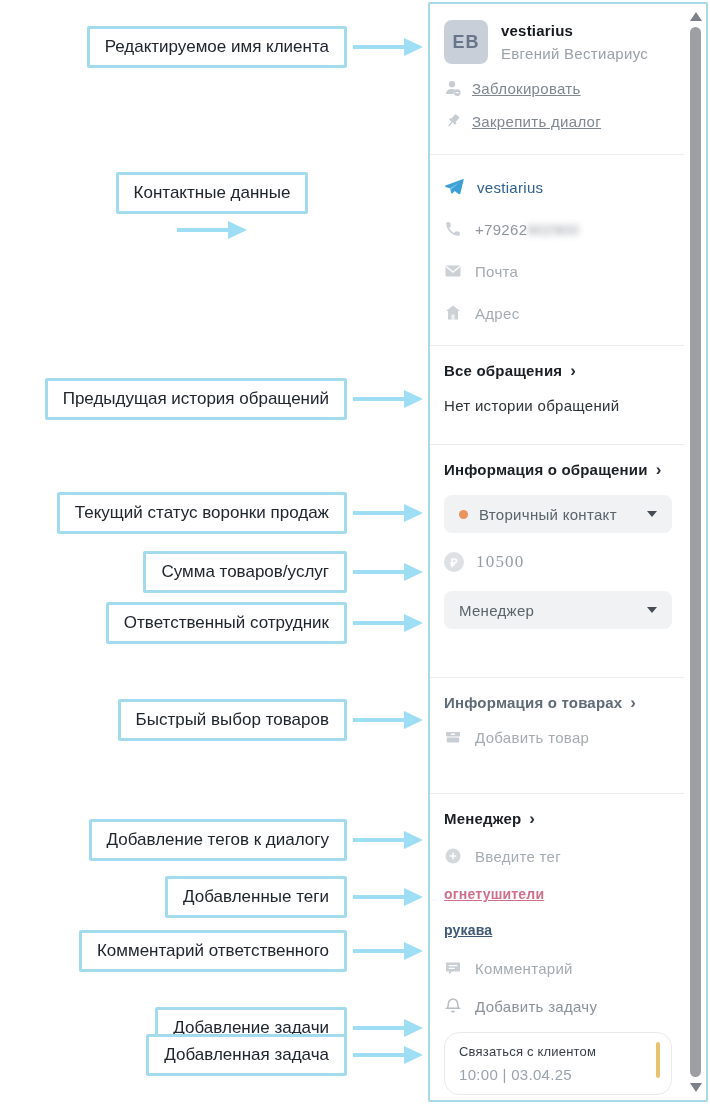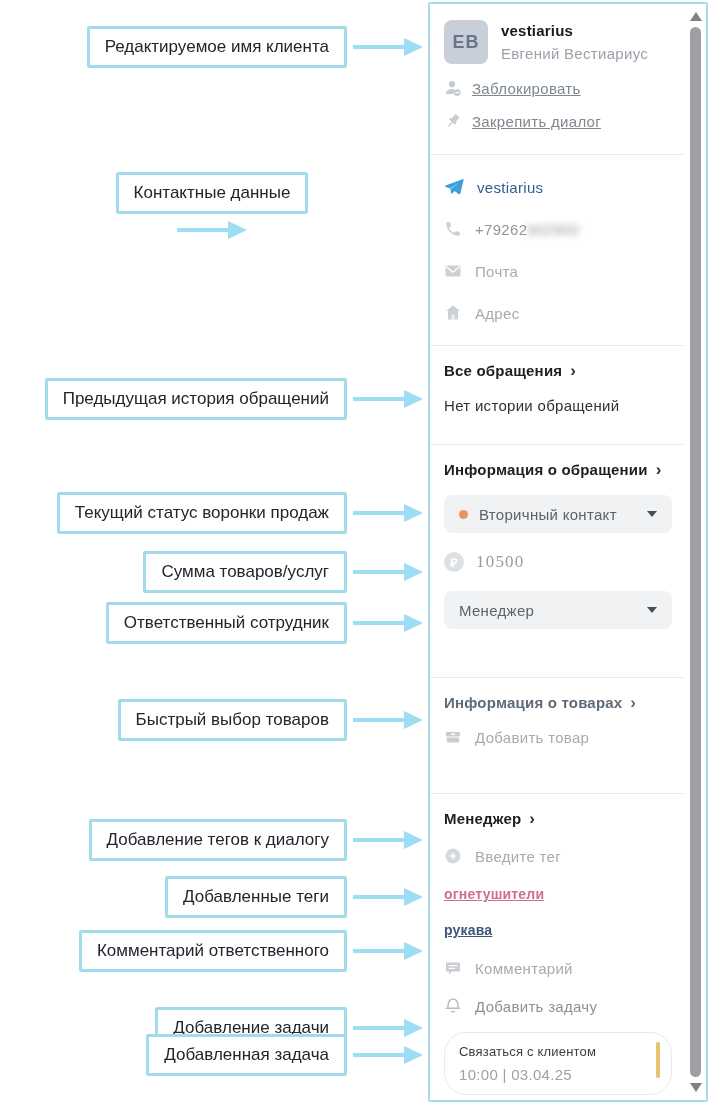--- a/index.html
+++ b/index.html
@@ -69,21 +69,21 @@
   .price { font-size:17px; color:#959da4; letter-spacing:1.2px;font-family:Liberation Serif, serif; }
 
   .icon-row { display:flex; align-items:center; gap:13px; margin-top:17px; }
   .icon-row .lbl { font-size:15px; letter-spacing:.3px; }
 
   .tags-row { display:flex; gap:20px; margin-top:21px;flex-direction:column; }
   .tag { font-size:14px; font-weight:700; text-decoration:underline; letter-spacing:.2px; cursor:pointer; }
   .tag-pink { color:#cf6f8b; }
   .tag-blue { color:#3d5878; }
 
-  .task-card { position:relative; margin-top:17px; border:1px solid #e7e9eb; border-radius:22px;
+  .task-card { position:relative; margin-top:17px; border:1px solid #e7e9eb; border-radius:15px;
     padding:11px 24px 11px 14px; background:#fff; cursor:pointer; }
   .task-title { font-size:13px; color:#383f46; letter-spacing:.2px; }
   .task-time { font-size:15px; color:#9aa2ab; margin-top:7px; letter-spacing:.3px; }
   .task-bar { position:absolute; right:11px; top:9px; width:4px; height:36px; border-radius:2px; background:#e6c271; }
 
   
   .scrollbar { position:absolute; top:3px; right:3px; bottom:3px; width:14px; }
   .sb-up, .sb-down { position:absolute; left:1px; width:0; height:0;
     border-left:6px solid transparent; border-right:6px solid transparent; cursor:pointer; }
   .sb-up { top:5px; border-bottom:9px solid #7c8287; }

